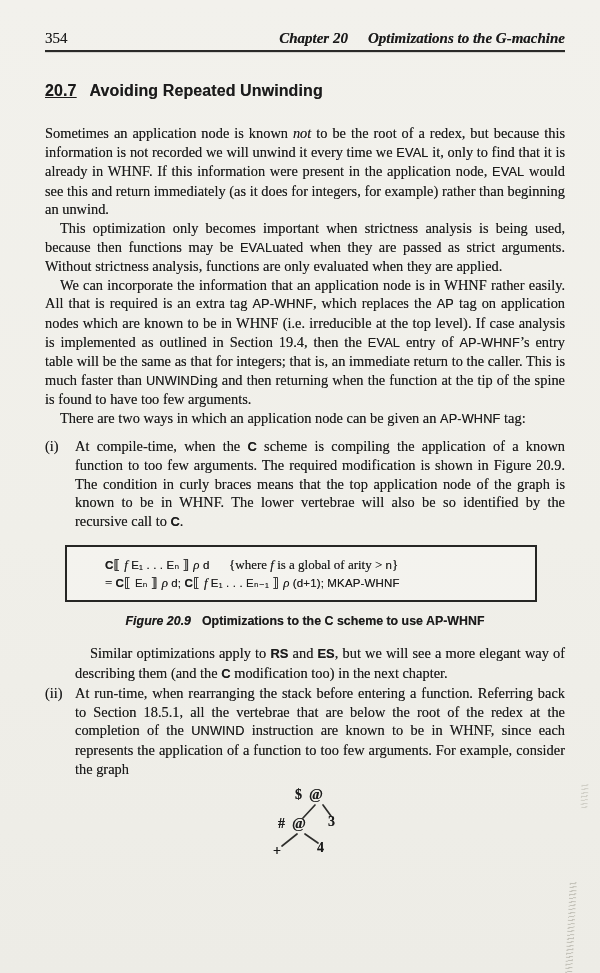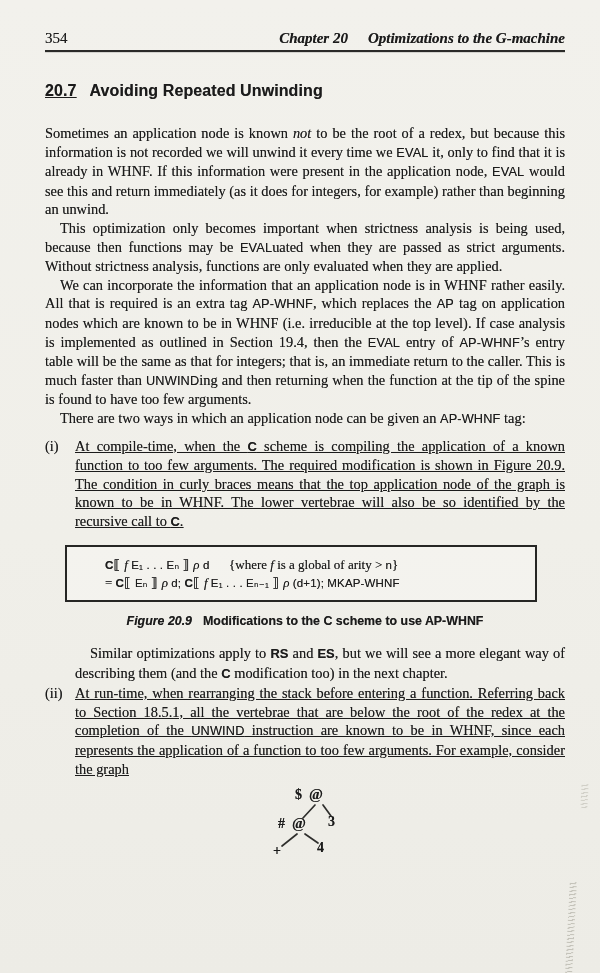--- a/index.html
+++ b/index.html
@@ -38,21 +38,21 @@
   
   .seg-i{font-style:italic;}
   .seg-s{font-family:"Liberation Sans","DejaVu Sans",sans-serif;font-size:.885em;letter-spacing:.15px;}
   .seg-bs{font-family:"Liberation Sans","DejaVu Sans",sans-serif;font-weight:bold;font-size:.9em;}
   .seg-br{font-family:"DejaVu Sans",sans-serif;font-weight:bold;}
 
   
   .list{margin-top:8px;}
   .list-item{display:flex;margin-top:1px;}
   .li-marker{flex:none;width:30px;}
-  .li-text{flex:1;text-align:justify;margin:0;text-decoration:underline;}
+  .li-text{flex:1;text-align:justify;margin:0;}
   .in-list{margin-left:30px;margin-top:13px;}
 
   
   .figure-box{
     margin:14px 28px 0 20px;
     border:2px solid #262624;
     padding:9px 8px 8px 38px;
     background:rgba(255,255,255,.25);
     font-size:13px;line-height:17px;text-align:left;
   }
@@ -106,21 +106,21 @@
       <div class="list-item">
         <span class="li-marker">(i)</span>
         <p class="li-text"><span>At compile-time, when the </span><span class="seg-bs">C</span><span> scheme is compiling the application of a known function to too few arguments. The required modification is shown in Figure 20.9. The condition in curly braces means that the top application node of the graph is known to be in WHNF. The lower vertebrae will also be so identified by the recursive call to </span><span class="seg-bs">C</span><span>.</span></p>
       </div>
 
       <div class="figure-box">
         <div><span class="seg-bs">C</span><span class="seg-br">⟦ </span><span class="seg-i">f</span><span class="seg-s"> E₁ . . . Eₙ </span><span class="seg-br">⟧ </span><span class="seg-i">ρ</span><span class="seg-s"> d</span><span>  {where </span><span class="seg-i">f</span><span> is a global of arity &gt; </span><span class="seg-s">n</span><span>}</span></div>
         <div><span>= </span><span class="seg-bs">C</span><span class="seg-br">⟦ </span><span class="seg-s">Eₙ </span><span class="seg-br">⟧ </span><span class="seg-i">ρ</span><span class="seg-s"> d; </span><span class="seg-bs">C</span><span class="seg-br">⟦ </span><span class="seg-i">f</span><span class="seg-s"> E₁ . . . Eₙ₋₁ </span><span class="seg-br">⟧ </span><span class="seg-i">ρ</span><span class="seg-s"> (d+1); </span><span class="seg-s">MKAP-WHNF</span></div>
       </div>
       <div class="figure-caption">
-        <span class="cap-label">Figure 20.9</span><span>Modifications to the C scheme to use AP-WHNF</span>
+        <span class="cap-label">Figure 20.9</span><span>Optimizations to the C scheme to use AP-WHNF</span>
       </div>
 
       <p class="in-list indent"><span>Similar optimizations apply to </span><span class="seg-bs">RS</span><span> and </span><span class="seg-bs">ES</span><span>, but we will see a more elegant way of describing them (and the </span><span class="seg-bs">C</span><span> modification too) in the next chapter.</span></p>
 
       <div class="list-item">
         <span class="li-marker">(ii)</span>
         <p class="li-text"><span>At run-time, when rearranging the stack before entering a function. Referring back to Section 18.5.1, all the vertebrae that are below the root of the redex at the completion of the </span><span class="seg-s">UNWIND</span><span> instruction are known to be in WHNF, since each represents the application of a function to too few arguments. For example, consider the graph</span></p>
       </div>
 
     </div>

